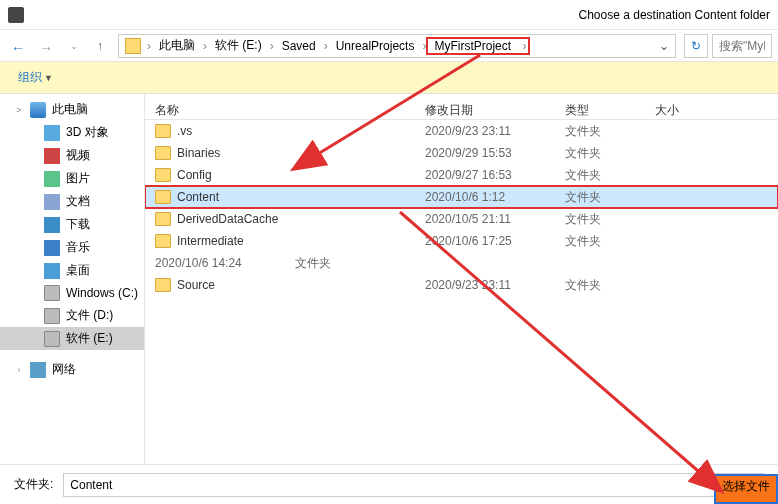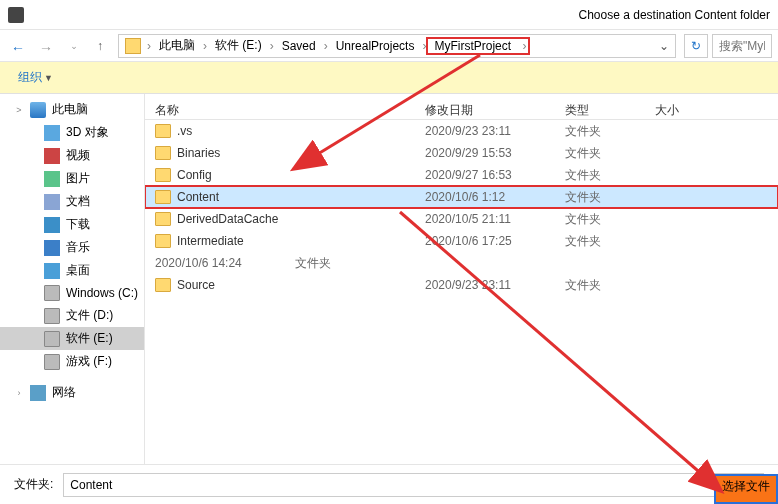--- a/index.html
+++ b/index.html
@@ -161,25 +161,20 @@
       <div class="sb-item level2">
         <span class="sb-exp"></span>
         <span class="sb-icon drive"></span>
         <span>文件 (D:)</span>
       </div>
       <div class="sb-item level2 sel">
         <span class="sb-exp"></span>
         <span class="sb-icon drive"></span>
         <span>软件 (E:)</span>
       </div>
-      <div class="sb-item level2">
-        <span class="sb-exp"></span>
-        <span class="sb-icon drive"></span>
-        <span>游戏 (F:)</span>
-      </div>
       <div class="sb-sep"></div>
       <div class="sb-item">
         <span class="sb-exp">›</span>
         <span class="sb-icon net"></span>
         <span>网络</span>
       </div>
     </div>
   <div class="filelist">
     <div class="fl-head">
       <div class="col name">名称</div>

